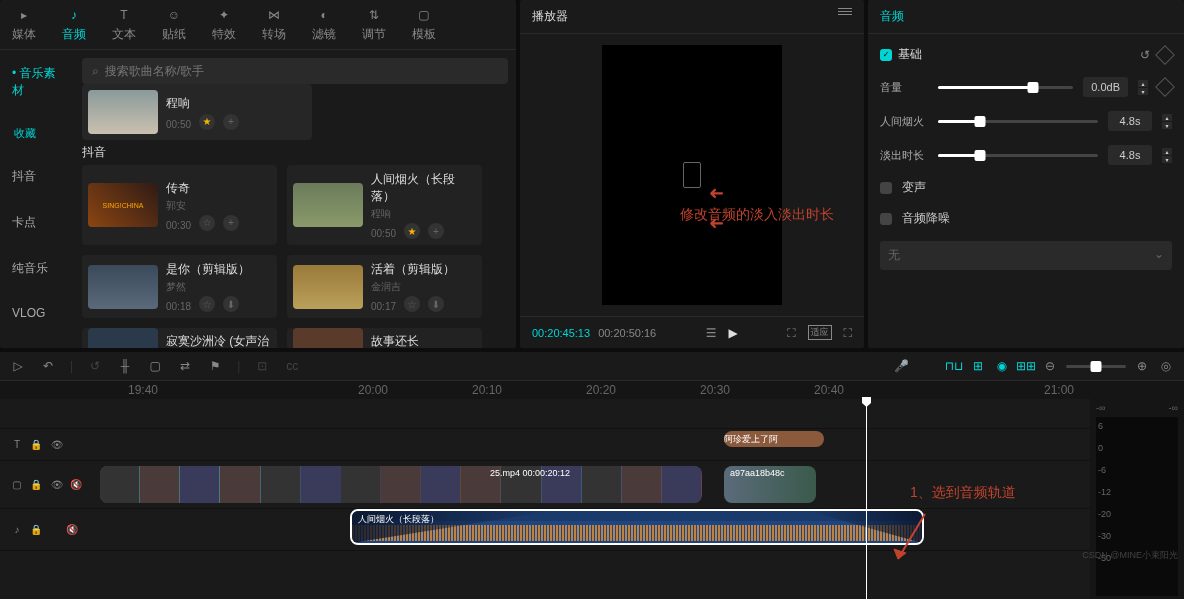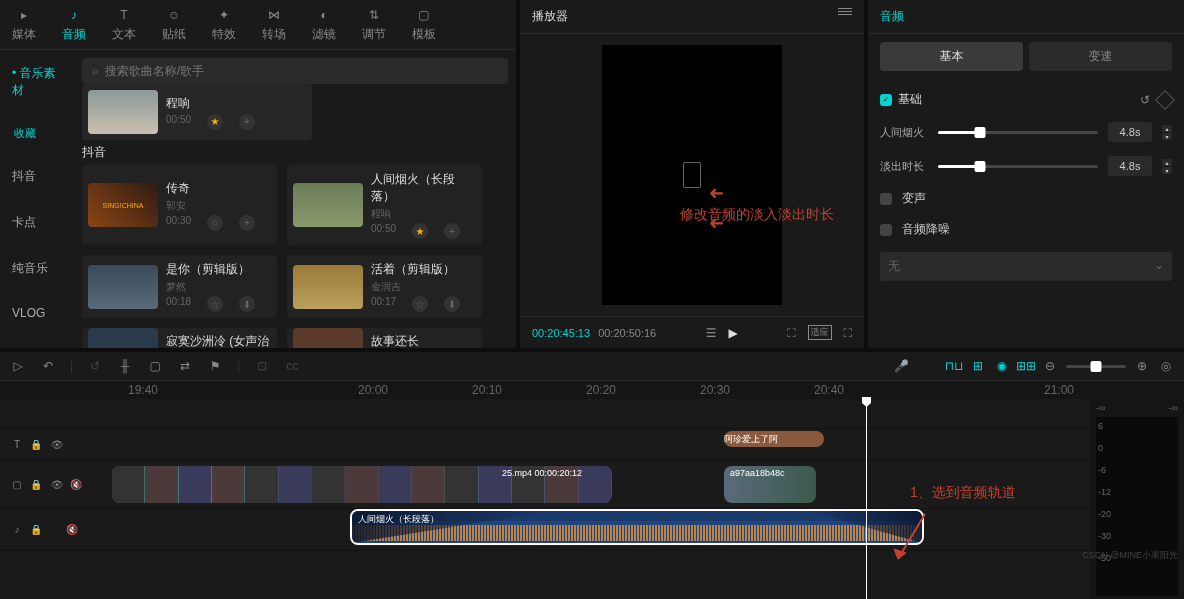--- a/index.html
+++ b/index.html
@@ -17,21 +17,21 @@
 .sb-item.active{color:#00d5d4}
 .sb-item.sub{color:#00d5d4;font-size:11px;padding:5px 14px}
 .content{flex:1;display:flex;flex-direction:column;padding:8px;overflow:hidden}
 .search{background:#2a2a2a;border-radius:4px;padding:6px 10px;display:flex;align-items:center;gap:6px;color:#666}
 .search input{background:none;border:none;color:#ccc;outline:none;flex:1;font-size:12px}
 .featured{display:flex;gap:10px;padding:10px 0;align-items:center}
 .thumb{width:70px;height:44px;background:#333;border-radius:4px;display:flex;align-items:center;justify-content:center;font-size:8px;color:#888;flex-shrink:0}
 .info{flex:1;display:flex;flex-direction:column;gap:2px}
 .track-title{color:#ddd;font-size:12px}
 .track-sub{color:#666;font-size:10px}
-.track-meta{display:flex;gap:16px;align-items:flex-start;color:#666;font-size:10px}
+.track-meta{display:flex;gap:8px;align-items:flex-end;color:#666;font-size:10px}
 .btn-round{width:16px;height:16px;border-radius:50%;background:#333;display:flex;align-items:center;justify-content:center;cursor:pointer;font-size:10px}
 .btn-round.star{color:#f7b500}
 .section-title{color:#ddd;padding:4px 0;font-size:12px}
 .grid{display:flex;flex-wrap:wrap;gap:10px}
 .card{width:195px;background:#222;border-radius:4px;padding:6px;display:flex;gap:8px;align-items:center}
 .mid-panel{flex:1;display:flex;flex-direction:column;min-width:0}
 .mid-header{display:flex;justify-content:space-between;padding:8px 12px;color:#ddd;border-bottom:1px solid #2a2a2a}
 .hamb{display:flex;flex-direction:column;gap:2px;cursor:pointer}
 .hamb span{width:14px;height:1px;background:#888}
 .preview{flex:1;display:flex;align-items:center;justify-content:center;position:relative}
@@ -75,21 +75,21 @@
 .ruler{height:18px;background:#151515;display:flex;align-items:center;padding-left:96px;position:relative;font-size:12px;color:#666}
 .ruler span{position:absolute}
 .tracks{flex:1;display:flex;flex-direction:column;position:relative}
 .track{display:flex;height:32px;align-items:center;border-bottom:1px solid #111}
 .track.tall{height:48px}
 .track-ctrl{width:96px;display:flex;gap:6px;align-items:center;justify-content:flex-start;padding-left:10px}
 .tc-btn{width:14px;height:14px;display:flex;align-items:center;justify-content:center;color:#888;cursor:pointer;font-size:10px}
 .track-body{flex:1;position:relative;height:100%}
 .clip{position:absolute;height:80%;top:10%;border-radius:8px;display:flex;align-items:center;padding:0 0;font-size:10px;color:#fff;overflow:hidden}
 .clip-text{background:#8b5a3c;left:628px;width:100px;height:16px;top:2px;font-size:9px}
-.clip-vid{background:linear-gradient(90deg,#3a6b6b,#4a7b7b,#3a3a5b,#5a4a3a,#3a5a7a,#6a3a5a);left:16px;width:500px;display:flex;gap:2px}
+.clip-vid{background:linear-gradient(90deg,#3a6b6b,#4a7b7b,#3a3a5b,#5a4a3a,#3a5a7a,#6a3a5a);left:4px;width:602px;display:flex;gap:2px}
 .clip-vid2{background:linear-gradient(90deg,#5a6b7a,#3a5a4b);left:628px;width:92px}
 .clip-label{position:absolute;top:2px;left:6px;font-size:9px;z-index:2}
 .clip-audio{background:linear-gradient(to bottom, #1a3a6b 0%, #1a3a6b 30%, #1e4580 30%, #1e4580 100%);left:254px;width:574px;border:2px solid #fff;height:36px;top:0}
 .audio-wave{position:absolute;bottom:2px;left:0;right:0;height:50%;background:repeating-linear-gradient(90deg,rgba(255,156,43,0.7) 0 2px,transparent 2px 3px)}
 .audio-fade-in{position:absolute;left:0;top:0;bottom:0;width:35%;background:linear-gradient(to right,rgba(10,20,40,0.85) 0%,transparent 100%);pointer-events:none;clip-path:polygon(0 0,100% 0,0 100%)}
 .audio-fade-out{position:absolute;right:0;top:0;bottom:0;width:20%;background:linear-gradient(to left,rgba(10,20,40,0.85) 0%,transparent 100%);pointer-events:none;clip-path:polygon(100% 0,100% 100%,0 0)}
 .playhead{position:absolute;top:0;bottom:0;width:1px;background:#fff;left:866px;z-index:5}
 .playhead::before{content:"";position:absolute;top:-2px;left:-4px;width:9px;height:10px;background:#fff;clip-path:polygon(0 0,100% 0,100% 60%,50% 100%,0 60%)}
 .meter{width:94px;background:#151515;display:flex;flex-direction:column;font-size:9px;color:#666;padding:4px 6px}
 .meter-row{display:flex;justify-content:space-between}
@@ -268,34 +268,43 @@
       <div style="display:flex;gap:12px;align-items:center">
         <span class="icon-btn">⛶</span>
         <span class="icon-btn" style="border:1px solid #888;padding:0 2px;font-size:9px">适应</span>
         <span class="icon-btn">⛶</span>
       </div>
     </div>
   </div>
 
   <div class="panel right-panel">
     <div class="right-header">音频</div>
-    <div class="tabs">
-      <div class="tab active">基本</div>
-      <div class="tab">变速</div>
-    </div>
     <div class="props">
       <div class="prop-header">
         <div class="prop-title">
             <span class="chk">✓</span>
             <span>基础</span>
           </div>
         <div style="display:flex;gap:8px">
           <span class="icon-btn">↺</span>
           <span class="key"></span>
         </div>
+      </div>
+      <div class="prop-row">
+        <span class="prop-lbl">音量</span>
+        <div class="slider">
+            <div class="slider-fill" style="width:70%"></div>
+            <div class="slider-thumb" style="left:70%"></div>
+          </div>
+        <span class="value-box">0.0dB</span>
+        <div class="spin">
+            <span>▴</span>
+            <span>▾</span>
+          </div>
+        <span class="key"></span>
       </div>
       <div class="prop-row">
         <span class="prop-lbl">人间烟火</span>
         <div class="slider">
             <div class="slider-fill" style="width:26%"></div>
             <div class="slider-thumb" style="left:26%"></div>
           </div>
         <span class="value-box">4.8s</span>
         <div class="spin">
             <span>▴</span>

